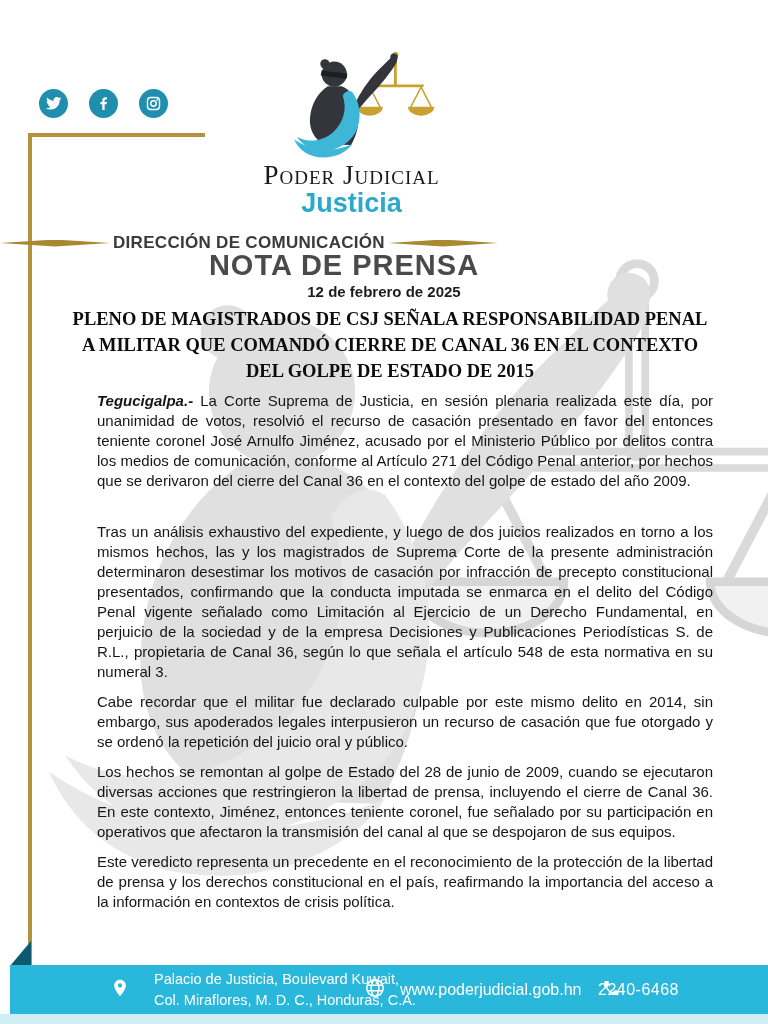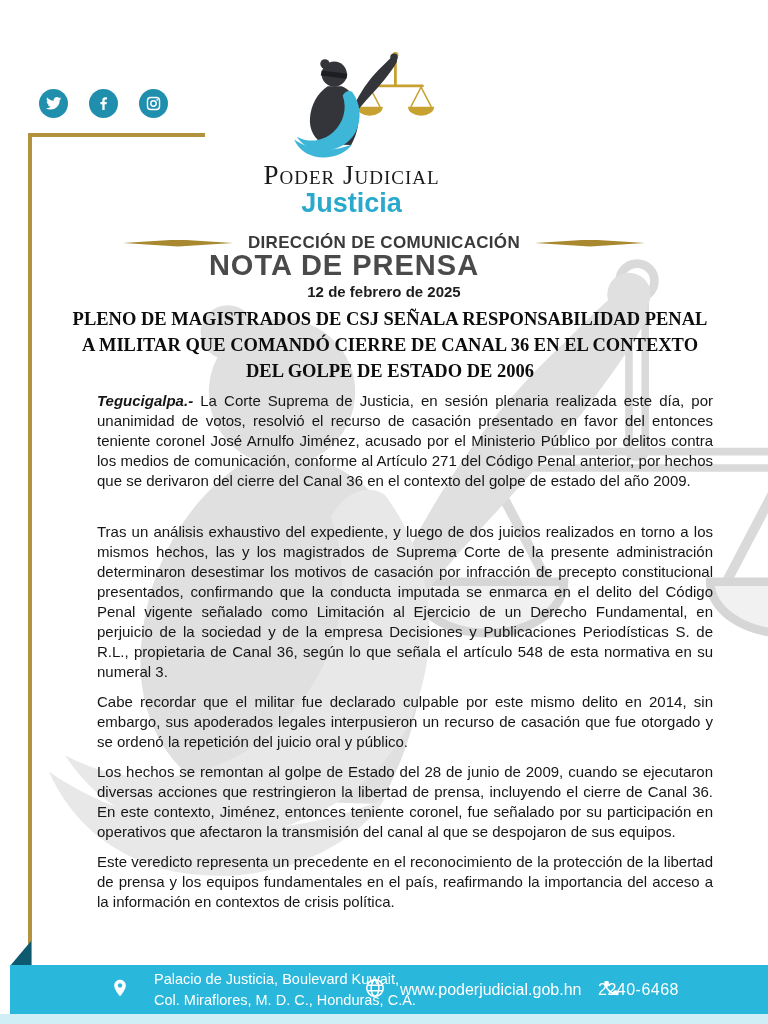--- a/index.html
+++ b/index.html
@@ -13,21 +13,21 @@
   .social-btn svg{display:block;}
   
   .gold-frame-h{position:absolute;left:28px;top:133px;width:177px;height:4px;background:#b2923c;z-index:2;}
   .gold-frame-v{position:absolute;left:28px;top:133px;width:4px;height:832px;background:#b2923c;z-index:2;}
   
   .logo{position:absolute;left:0;top:48px;width:703px;text-align:center;z-index:3;}
   .logo svg.figure{display:block;margin:0 auto;}
   .logo-title{font-family:"Liberation Serif",serif;font-variant:small-caps;font-size:27px;letter-spacing:1px;color:#191919;line-height:1.0;margin-top:2px;}
   .logo-subtitle{font-size:27px;font-weight:600;color:#2aa9cc;line-height:1.0;margin-top:1px;}
   
-  .comm-row{position:absolute;top:233px;left:0;width:768px;display:flex;align-items:center;justify-content:center;gap:15px;z-index:3;}
+  .comm-row{position:absolute;top:233px;left:0;width:768px;display:flex;align-items:center;gap:3px;z-index:3;}
   .taper{width:110px;height:7px;background:#a8892f;clip-path:polygon(0 50%,50% 0,100% 50%,50% 100%);}
   .dept{font-size:17px;font-weight:bold;color:#3a3a3a;letter-spacing:0.3px;}
   .doc-type{position:absolute;top:249px;left:0;width:688px;text-align:center;font-size:29px;font-weight:bold;color:#4a4a4a;letter-spacing:1px;z-index:3;}
   .date-line{position:absolute;top:283px;left:0;width:768px;text-align:center;font-size:15px;font-weight:600;color:#1d1d1d;z-index:3;}
   
   .headline{position:absolute;top:306px;left:36px;width:708px;text-align:center;
     font-family:"Liberation Serif",serif;font-weight:700;font-size:18.5px;line-height:26px;color:#0d0d0d;z-index:3;}
   .headline span{display:block;white-space:nowrap;}
   
   .body-text{position:absolute;left:97px;width:616px;top:391px;font-size:15px;line-height:20px;text-align:justify;color:#161616;z-index:3;}
@@ -120,32 +120,32 @@
     <span class="dept">DIRECCIÓN DE COMUNICACIÓN</span>
     <span class="taper"></span>
   </div>
 
   <div class="doc-type">NOTA DE PRENSA</div>
   <div class="date-line">12 de febrero de 2025</div>
 
   <div class="headline">
     <span>PLENO DE MAGISTRADOS DE CSJ SEÑALA RESPONSABILIDAD PENAL</span>
     <span>A MILITAR QUE COMANDÓ CIERRE DE CANAL 36 EN EL CONTEXTO</span>
-    <span>DEL GOLPE DE ESTADO DE 2006</span>
+    <span>DEL GOLPE DE ESTADO DE 2015</span>
   </div>
 
   <div class="body-text">
     <p class="first">
       <span class="dateline">Tegucigalpa.-</span>
       <span>La Corte Suprema de Justicia, en sesión plenaria realizada este día, por unanimidad de votos, resolvió el recurso de casación presentado en favor del entonces teniente coronel José Arnulfo Jiménez, acusado por el Ministerio Público por delitos contra los medios de comunicación, conforme al Artículo 271 del Código Penal anterior, por hechos que se derivaron del cierre del Canal 36 en el contexto del golpe de estado del año 2009.</span>
     </p>
     <p>Tras un análisis exhaustivo del expediente, y luego de dos juicios realizados en torno a los mismos hechos, las y los magistrados de Suprema Corte de la presente administración determinaron desestimar los motivos de casación por infracción de precepto constitucional presentados, confirmando que la conducta imputada se enmarca en el delito del Código Penal vigente señalado como Limitación al Ejercicio de un Derecho Fundamental, en perjuicio de la sociedad y de la empresa Decisiones y Publicaciones Periodísticas S. de R.L., propietaria de Canal 36, según lo que señala el artículo 548 de esta normativa en su numeral 3.</p>
     <p>Cabe recordar que el militar fue declarado culpable por este mismo delito en 2014, sin embargo, sus apoderados legales interpusieron un recurso de casación que fue otorgado y se ordenó la repetición del juicio oral y público.</p>
     <p>Los hechos se remontan al golpe de Estado del 28 de junio de 2009, cuando se ejecutaron diversas acciones que restringieron la libertad de prensa, incluyendo el cierre de Canal 36. En este contexto, Jiménez, entonces teniente coronel, fue señalado por su participación en operativos que afectaron la transmisión del canal al que se despojaron de sus equipos.</p>
-    <p>Este veredicto representa un precedente en el reconocimiento de la protección de la libertad de prensa y los equipos fundamentales en el país, reafirmando la importancia del acceso a la información en contextos de crisis política.</p>
+    <p>Este veredicto representa un precedente en el reconocimiento de la protección de la libertad de prensa y los derechos constitucional en el país, reafirmando la importancia del acceso a la información en contextos de crisis política.</p>
   </div>
 
   <div class="footer-fold"></div>
   <div class="footer-bar">
     <span class="abs f-pin">
       <svg width="20" height="24" viewBox="0 0 24 24">
           <path fill="#ffffff" d="M12 2C8.13 2 5 5.13 5 9c0 5.25 7 13 7 13s7-7.75 7-13c0-3.87-3.13-7-7-7z"></path>
           <circle cx="12" cy="9" r="2.6" fill="#29b7db"></circle>
         </svg>
     </span>

